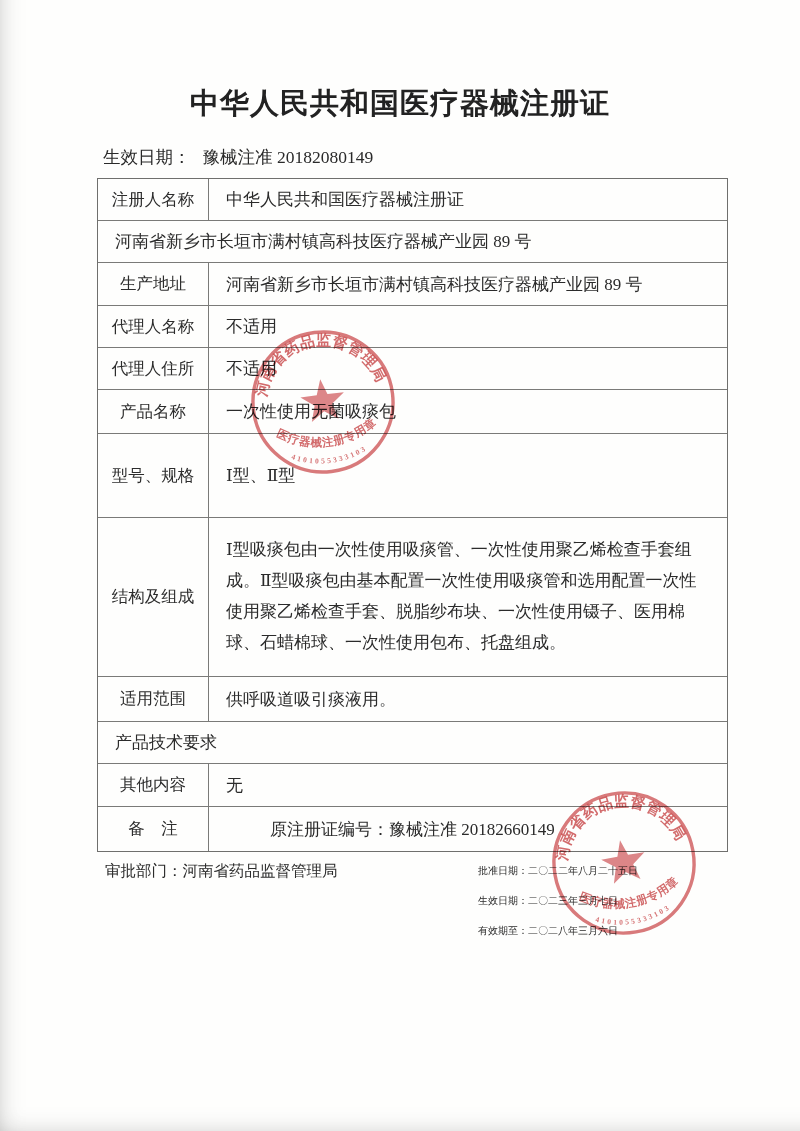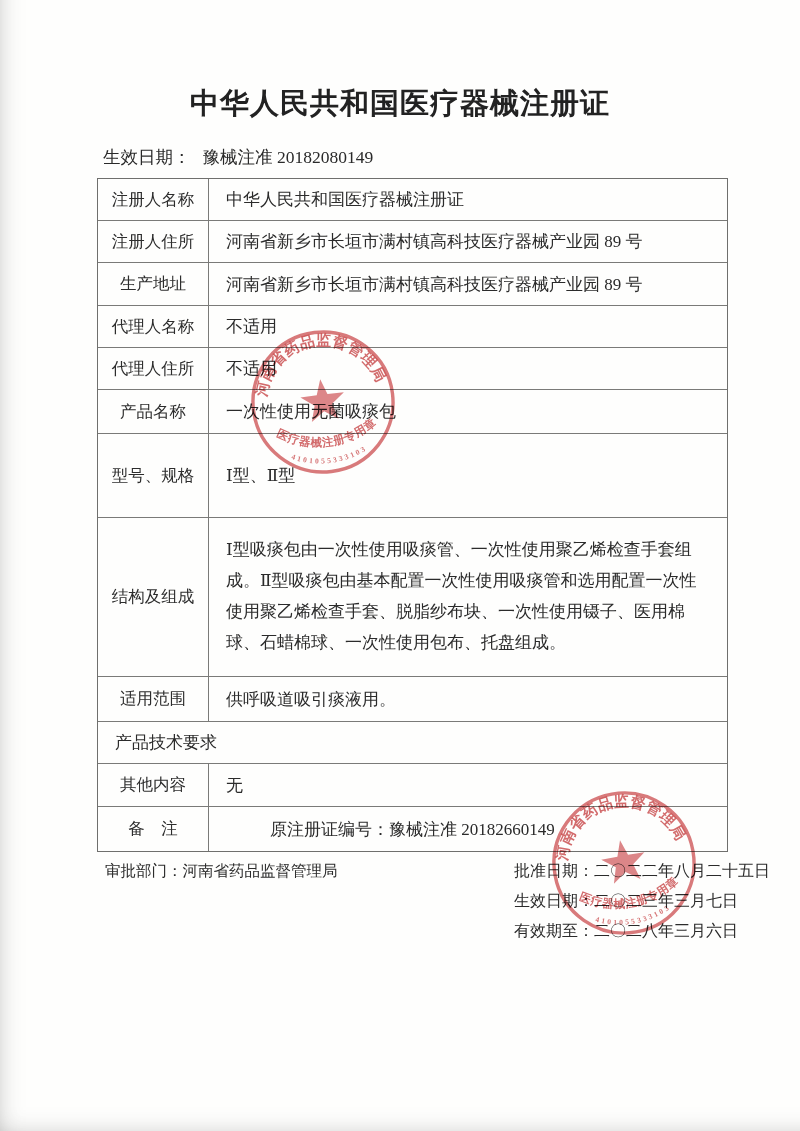--- a/index.html
+++ b/index.html
@@ -51,21 +51,21 @@
   .r8 { height: 45px; } .r9 { height: 42px; } .r10 { height: 43px; }
   .r11 { height: 44px; }
   .r7 .cell.value { line-height: 1.82; padding-top: 6px; padding-bottom: 6px; }
 
   .footer-left {
     position: absolute; top: 861px; left: 105px;
     font-size: 15.5px; color: #2b2b2b;
   }
   .dates {
     position: absolute; top: 861px; left: 478px;
-    font-size: 16px; color: #2b2b2b; margin-left: 36px;
+    font-size: 10px; color: #2b2b2b;
   }
   .date-line { height: 30px; line-height: 20px; white-space: nowrap; }
 
   .stamp {
     position: absolute; width: 160px; height: 160px;
     mix-blend-mode: multiply; pointer-events: none;
   }
   .stamp1 { left: 243px; top: 322px; transform: rotate(-7deg); }
   .stamp2 { left: 544px; top: 783px; transform: rotate(-10deg); }
   .stamp text { font-family: "Liberation Serif", "DejaVu Serif", serif; font-weight: bold; }
@@ -80,21 +80,20 @@
   <div class="certline">
     <span>生效日期：</span><span class="num">豫械注准 20182080149</span>
   </div>
 
   <div class="table">
     <div class="row r0">
       <div class="cell label">注册人名称</div>
       <div class="cell value">中华人民共和国医疗器械注册证</div>
     </div>
     <div class="row r1">
-      <div class="cell label">注册人住所</div>
       <div class="cell value">河南省新乡市长垣市满村镇高科技医疗器械产业园 89 号</div>
     </div>
     <div class="row r2">
       <div class="cell label">生产地址</div>
       <div class="cell value">河南省新乡市长垣市满村镇高科技医疗器械产业园 89 号</div>
     </div>
     <div class="row r3">
       <div class="cell label">代理人名称</div>
       <div class="cell value">不适用</div>
     </div>

